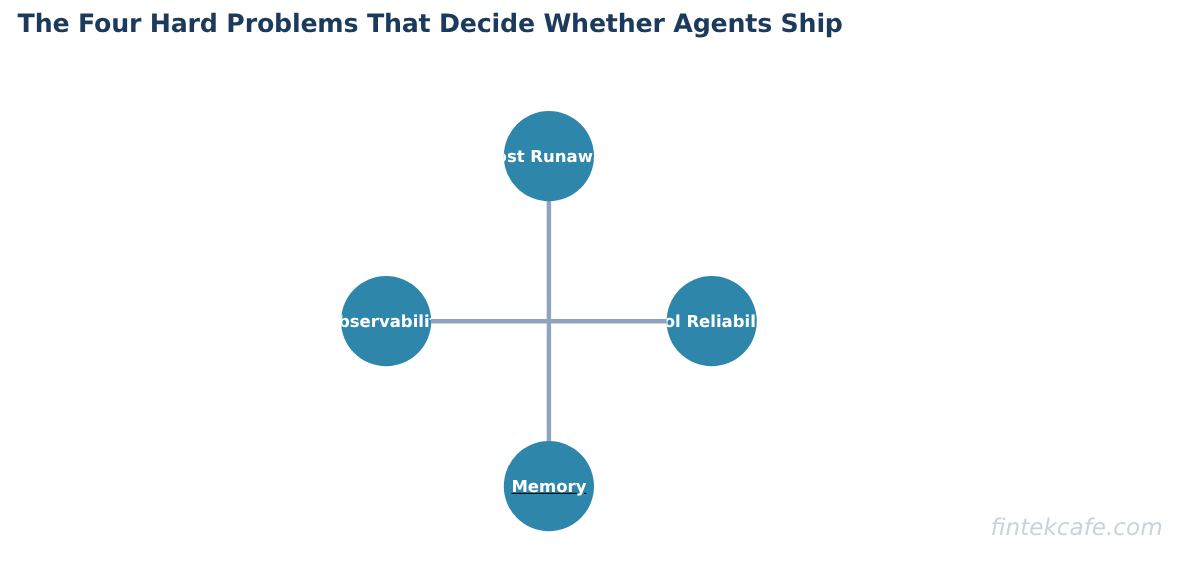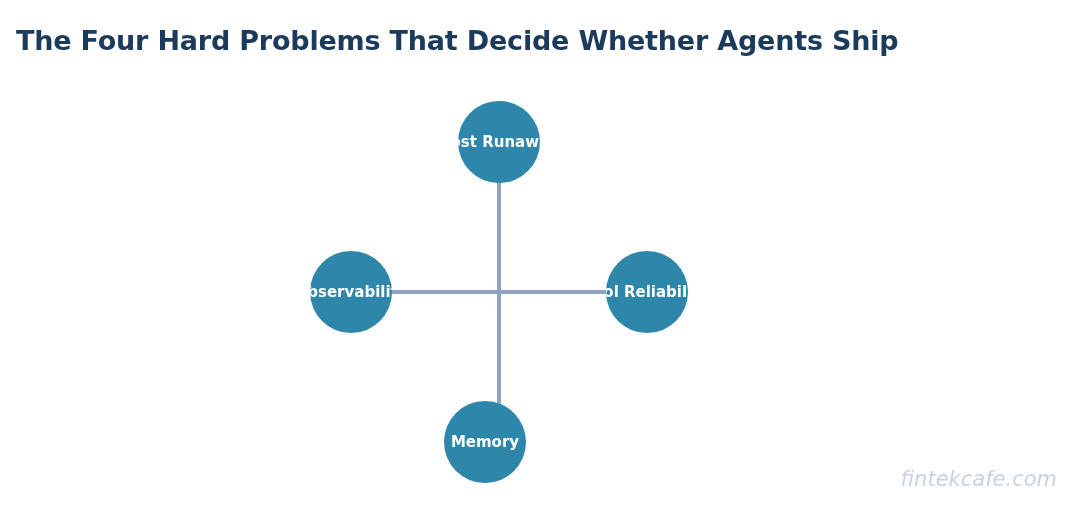--- a/index.html
+++ b/index.html
@@ -12,23 +12,23 @@
     height: 519px;
     position: relative;
     overflow: hidden;
     font-family: "DejaVu Sans", sans-serif;
   }
 
   
   #page-title {
     position: absolute;
     left: 16px;
-    top: 25px;
+    top: 9px;
     font-family: "DejaVu Sans", sans-serif;
-    font-size: 27px;
+    font-size: 23px;
     font-weight: bold;
     color: #1b3a5c;
     letter-spacing: -0.2px;
     white-space: nowrap;
   }
 
   
   #diagram {
     position: absolute;
     left: 0;
@@ -81,21 +81,21 @@
     background: #2e86ab;
     z-index: 3;
   }
   .node.spoke .node-label {
     font-size: 15px;
   }
 
   .node.spoke.top    { left: 458px; top: 101px; }
   .node.spoke.left   { left: 310px; top: 251px; }
   .node.spoke.right  { left: 606px; top: 251px; }
-  .node.spoke.bottom { left: 444px; top: 401px; }
+  .node.spoke.bottom { left: 458px; top: 401px; text-decoration: underline; }
 
   
   #watermark {
     position: absolute;
     right: 18px;
     bottom: 28px;
     font-family: "DejaVu Sans", sans-serif;
     font-size: 21px;
     font-style: italic;
     color: #c9d3e0;

